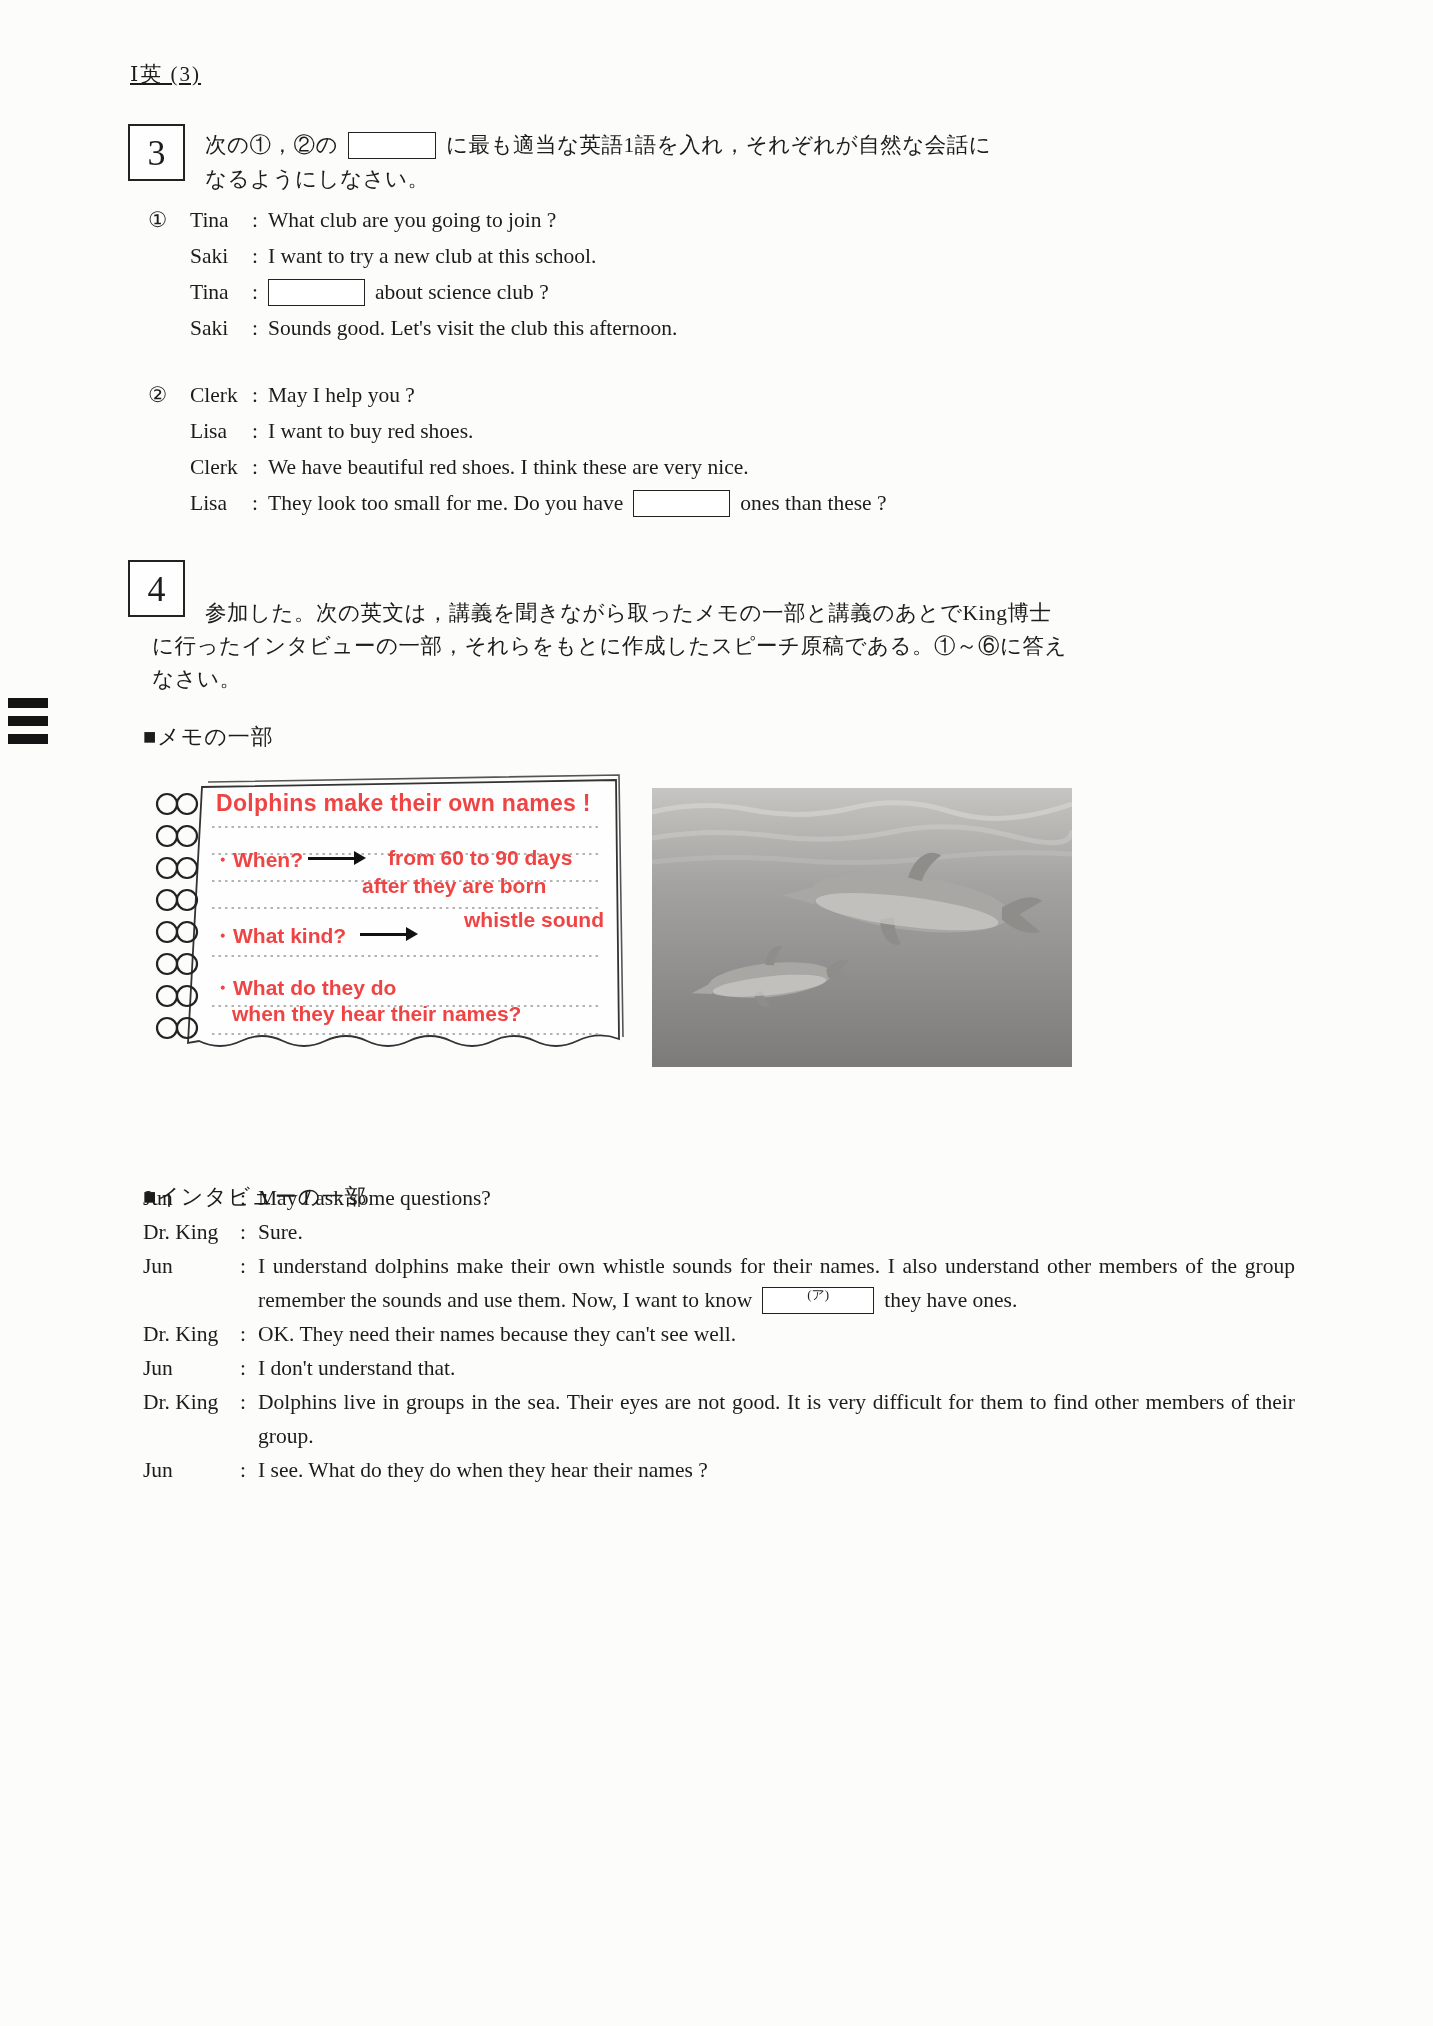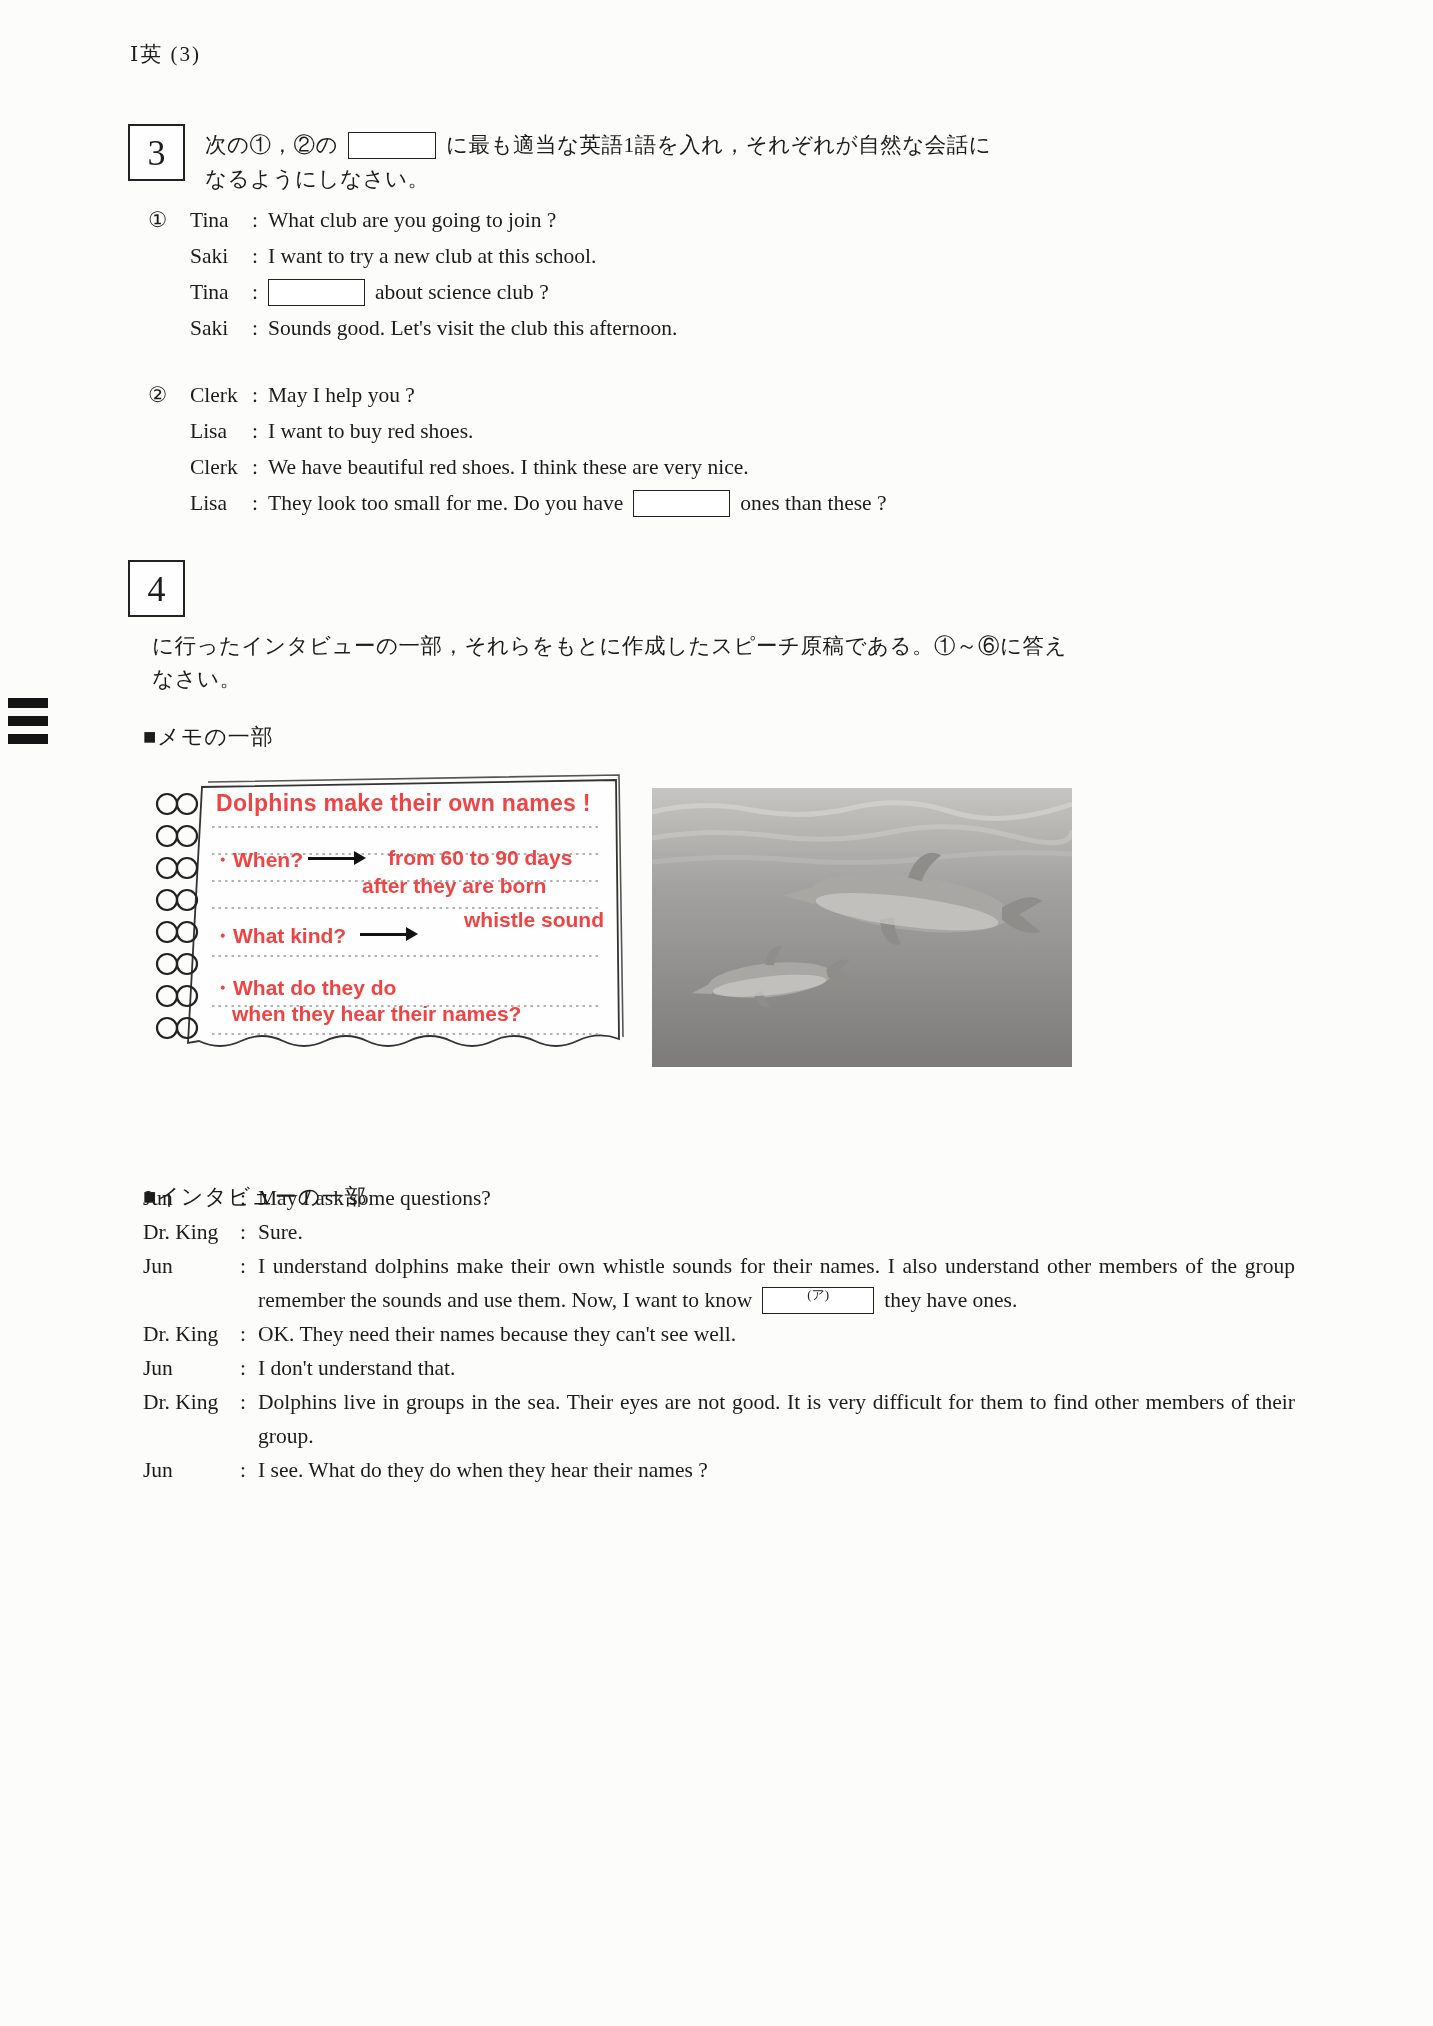--- a/index.html
+++ b/index.html
@@ -53,21 +53,21 @@
     border-left:12px solid #111;
     border-top:7px solid transparent;border-bottom:7px solid transparent;
   }
   .photo{width:420px;height:279px;overflow:hidden;}
 </style>
 </head>
 <body>
 
 <div class="page">
 
-  <div class="abs header" style="left:130px;top:40px;">Ⅰ英 (3)</div>
+  <div class="abs header" style="left:130px;top:60px;text-decoration:underline;">Ⅰ英 (3)</div>
 
   <div class="abs qbox" style="left:128px;top:124px;">
     <span>3</span>
   </div>
 
   <div class="abs jline" style="left:205px;top:128px;">
     <span>次の①，②の</span><span class="blank blank-sm"></span><span>に最も適当な英語1語を入れ，それぞれが自然な会話に</span>
   </div>
   <div class="abs jline" style="left:205px;top:162px;">なるようにしなさい。</div>
 
@@ -121,20 +121,21 @@
       <span class="mk"></span>
       <span class="spk">Lisa</span>
       <span class="dcol">:</span>
       <span class="dtx"><span>They look too small for me.  Do you have</span><span class="blank"></span><span>ones than these ?</span></span>
     </div>
   </div>
 
   <div class="abs qbox" style="left:128px;top:560px;">
     <span>4</span>
   </div>
+  <div class="abs jline" style="left:205px;top:596px;">参加した。次の英文は，講義を聞きながら取ったメモの一部と講義のあとでKing博士</div>
   <div class="abs jline" style="left:152px;top:629px;">に行ったインタビューの一部，それらをもとに作成したスピーチ原稿である。①～⑥に答え</div>
   <div class="abs jline" style="left:152px;top:662px;">なさい。</div>
 
   <div class="abs regbar" style="left:8px;top:698px;"></div>
   <div class="abs regbar" style="left:8px;top:716px;"></div>
   <div class="abs regbar" style="left:8px;top:734px;"></div>
 
   <div class="abs section-label" style="left:143px;top:722px;">■メモの一部</div>
 
   <div class="abs notebook" style="left:150px;top:770px;">

